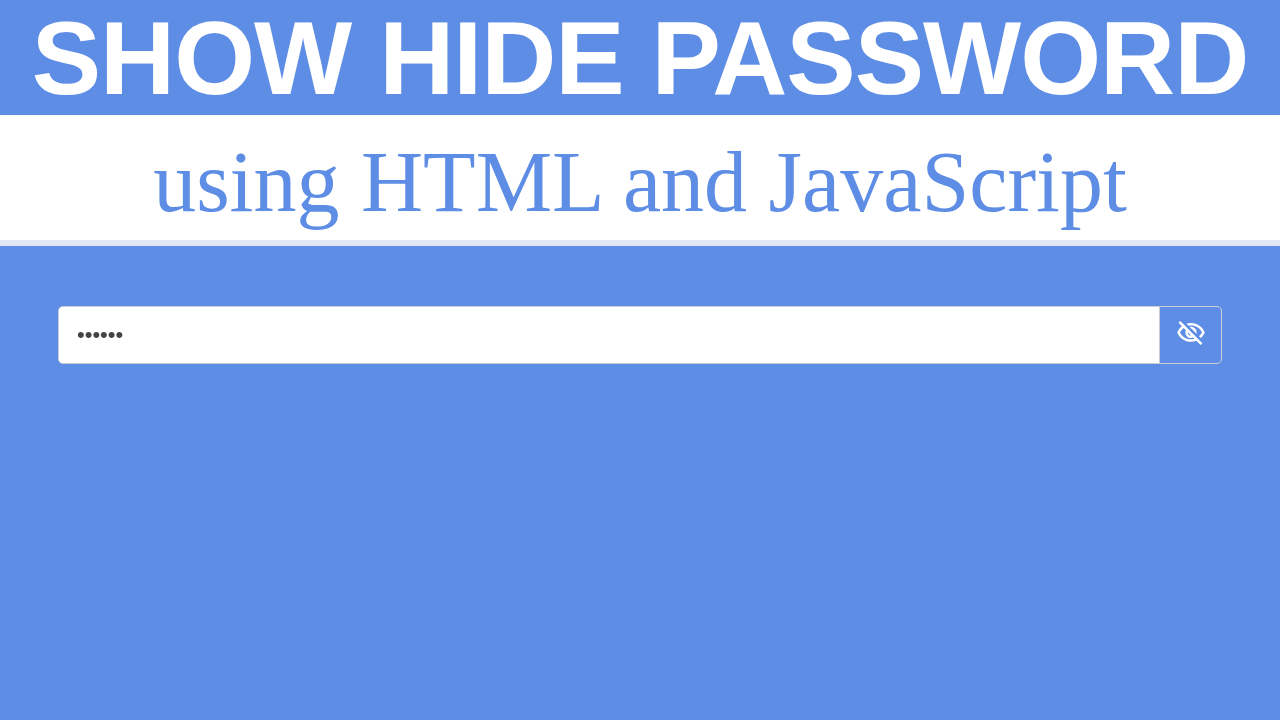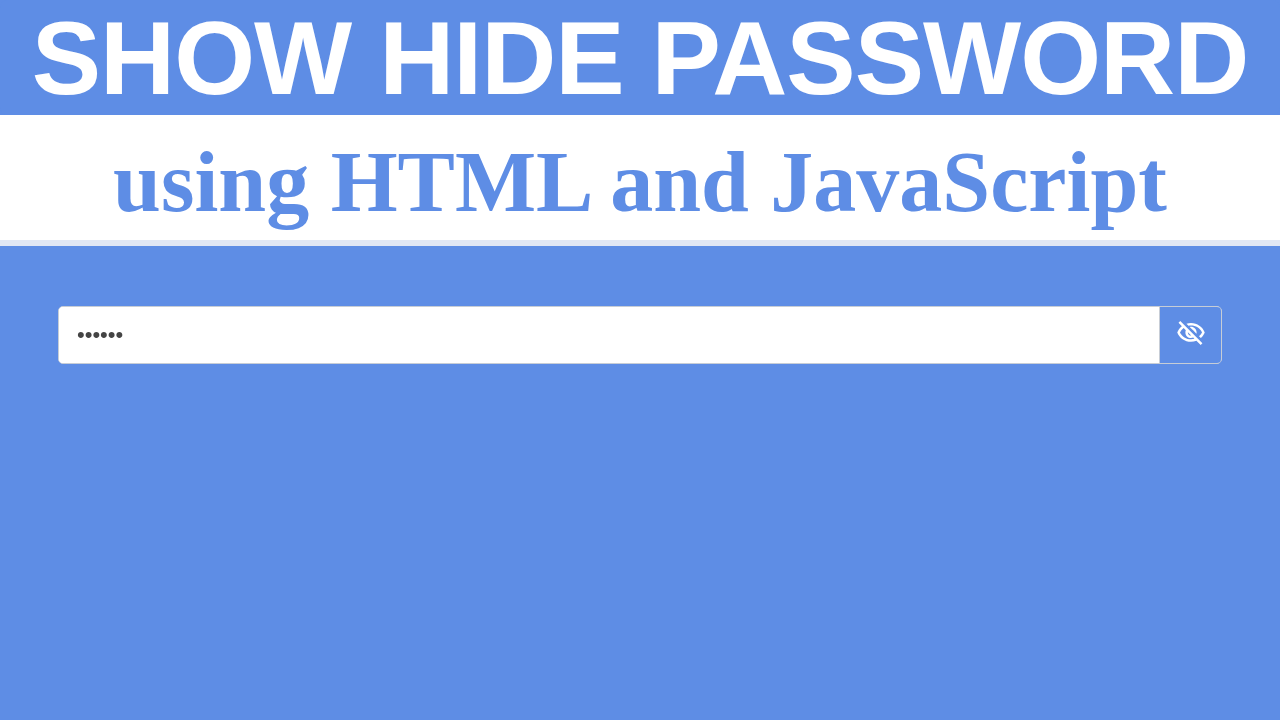--- a/index.html
+++ b/index.html
@@ -26,21 +26,20 @@
     background: #fff;
   }
   .banner-sub {
     background: #fff;
     color: #5E8DE5;
     font-family: Georgia, "Times New Roman", serif;
     font-size: 86px;
     text-align: center;
     padding: 2px 0 10px 0;
     line-height: 1.1;
-    font-weight: bold;
   }
   .banner-sep2 {
     height: 6px;
     background: #e1e7f4;
   }
   .form-area {
     padding: 60px 58px 0 58px;
   }
   .input-group {
     display: flex;

